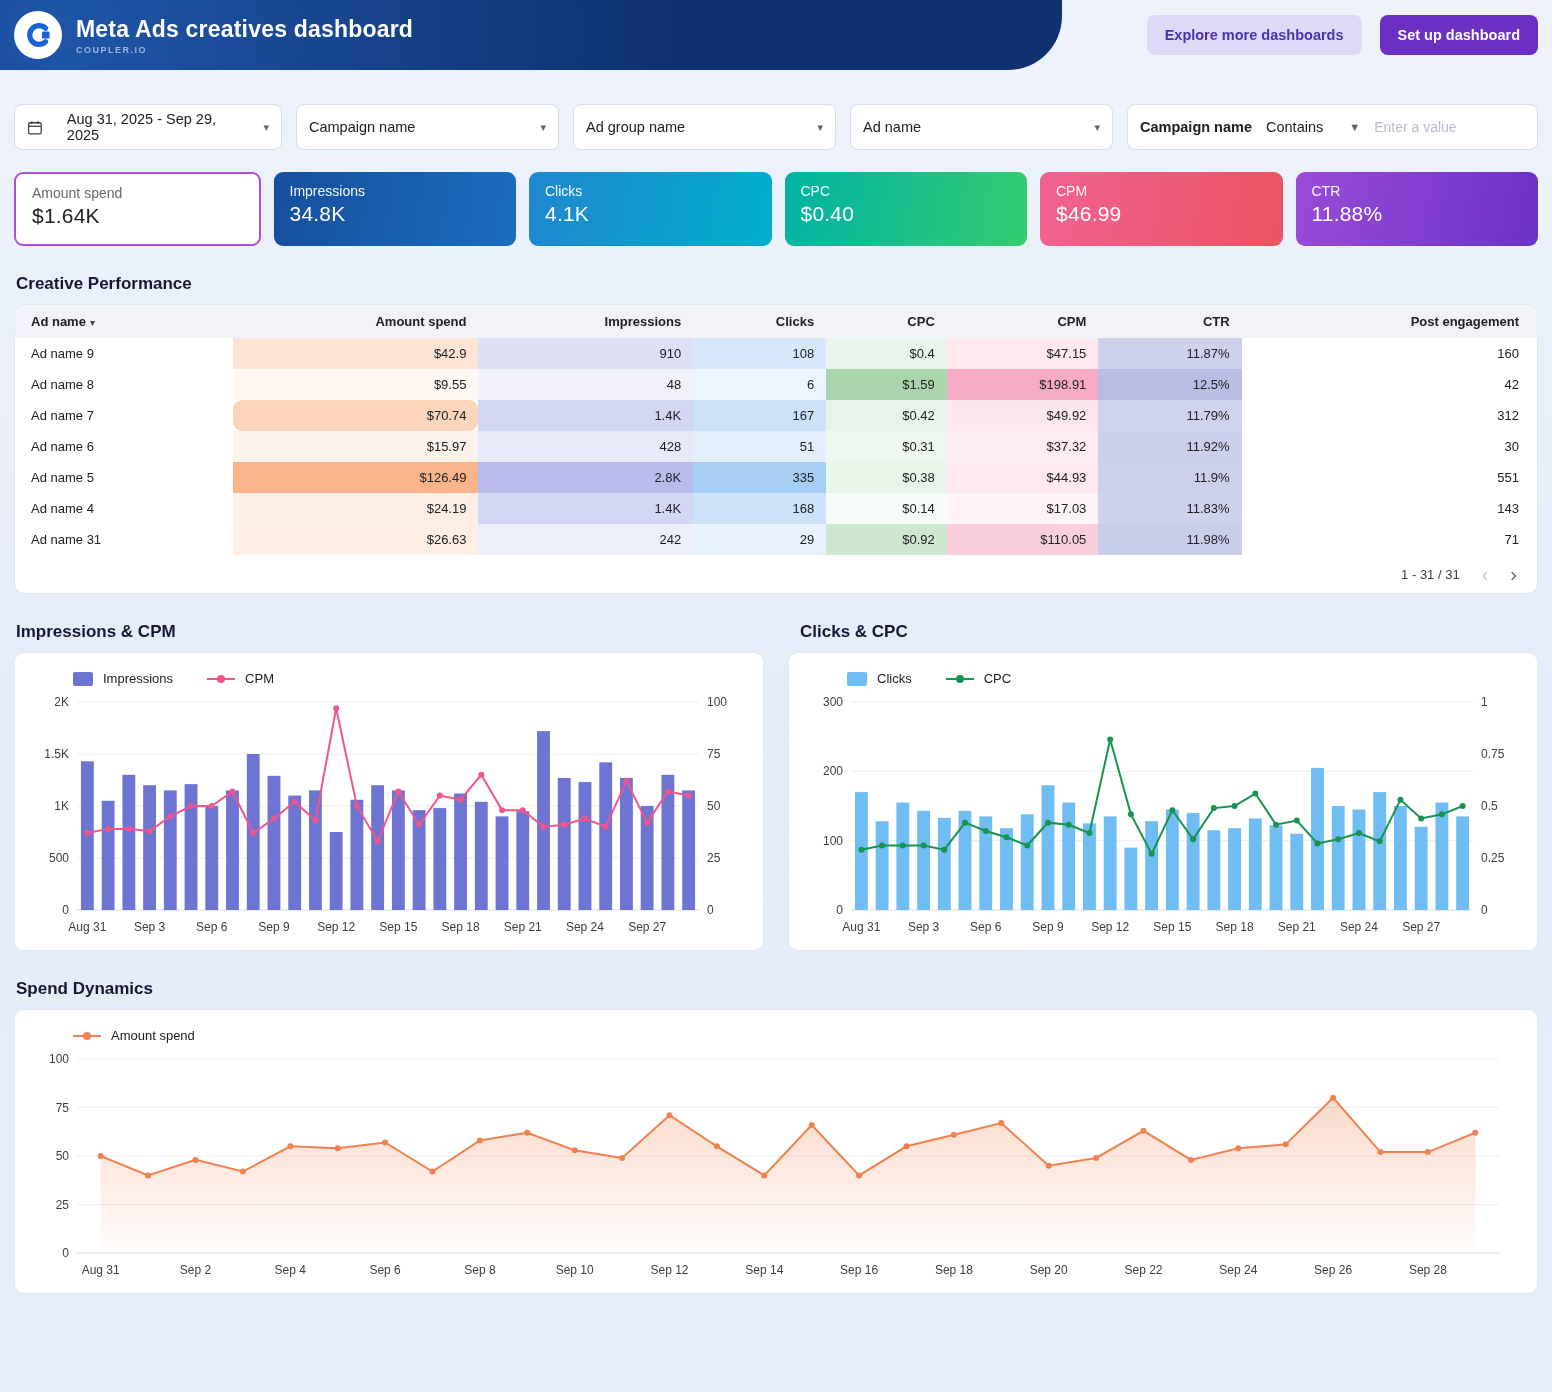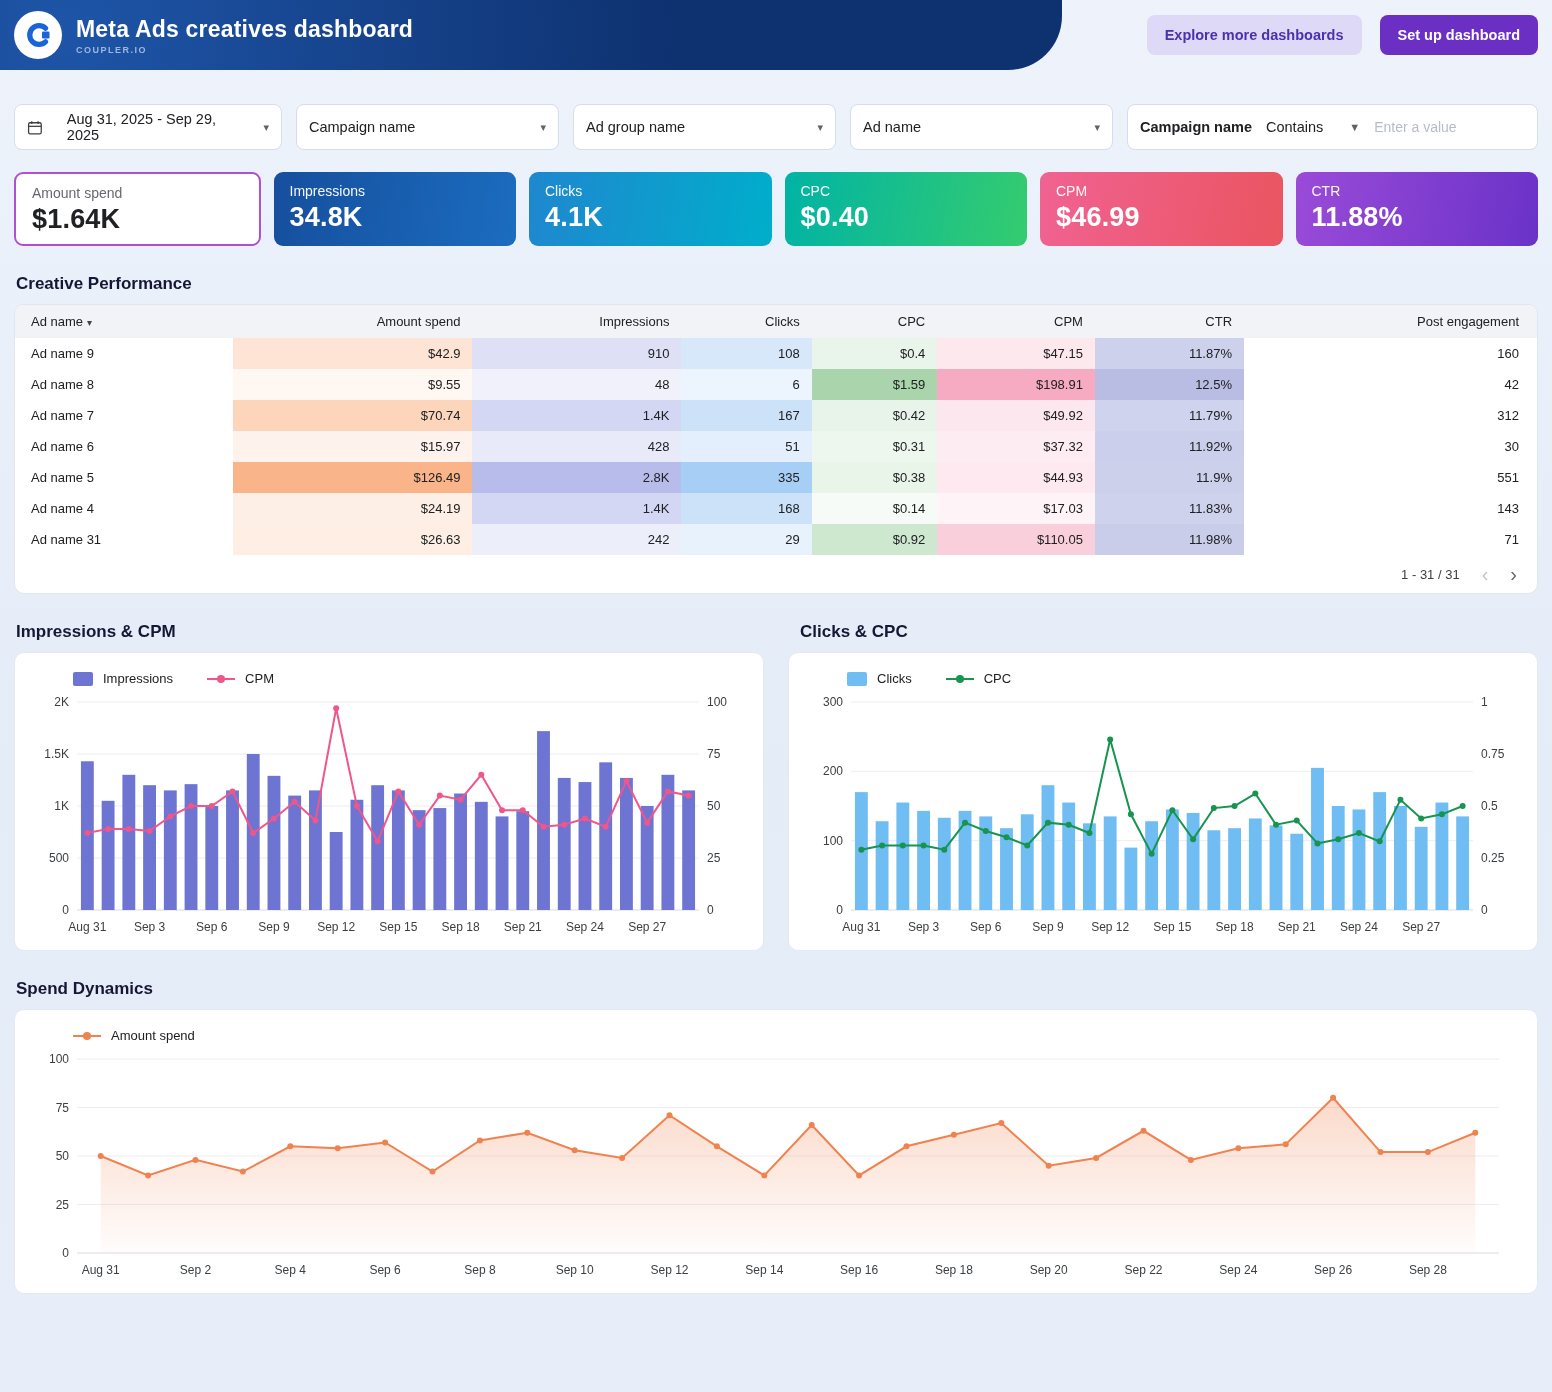--- a/index.html
+++ b/index.html
@@ -35,29 +35,29 @@
   .f-adv{ flex:1; gap:10px; }
   .caret{ color:#5f6368; font-size:11px; }
   .adv-label{ font-weight:bold; }
   .adv-op{ display:flex; align-items:center; gap:26px; padding:0 4px; }
   .adv-input{ border:none; outline:none; font-family:inherit; font-size:14px; color:#8b5cf6; flex:1; min-width:0; }
   .adv-input::placeholder{ color:#b6bcc8; }
   
   .kpis{ display:flex; gap:13px; margin:22px 14px 0; }
   .kpi{ flex:1; height:74px; border-radius:9px; padding:11px 16px; color:#fff; }
   .kpi .k-label{ font-size:14px; opacity:.96; }
-  .kpi .k-value{ font-size:27px; font-weight:bold; margin-top:3px; letter-spacing:.2px; }
+  .kpi .k-value{ font-size:21px; font-weight:normal; margin-top:3px; letter-spacing:.2px; }
   .kpi.outline{ background:#fff; border:2px solid #b04fd4; color:#202124; }
   .kpi.outline .k-label{ color:#5f6368; }
   
   .section-title{ margin:28px 0 10px 16px; font-size:17px; font-weight:bold; color:#171735; }
   
   .table-card{ margin:0 14px; background:#fff; border:1px solid #e0e5f0; border-radius:10px; overflow:hidden; }
   table{ width:100%; border-collapse:collapse; font-size:13px; }
-  thead th{ background:#f1f3f6; padding:9px 12px; font-weight:normal; color:#202124; text-align:right; white-space:nowrap; }
+  thead th{ background:#f1f3f6; padding:9px 12px; font-weight:bold; color:#202124; text-align:right; white-space:nowrap; }
   thead th:first-child{ text-align:left; padding-left:16px; width:218px; }
   thead th:last-child{ padding-right:18px; }
   tbody td{ padding:8px 12px; text-align:right; color:#202124; }
   tbody td:first-child{ text-align:left; padding-left:16px; }
   tbody td:last-child{ padding-right:18px; }
   .sort-caret{ font-size:10px; color:#444; margin-left:4px; }
   .pagination{ display:flex; justify-content:flex-end; align-items:center; gap:22px; padding:9px 20px; font-size:13px; color:#3c4043; }
   .pg-btn{ font-size:20px; line-height:1; cursor:pointer; background:none; border:none; color:#5f6368; font-family:inherit; }
   .pg-btn.disabled{ color:#c0c4cd; }
   
@@ -189,21 +189,21 @@
           <td style="background: rgba(246, 136, 64, 0.067);">$9.55</td>
           <td style="background: rgba(104, 116, 214, 0.1);">48</td>
           <td style="background: rgba(72, 152, 235, 0.1);">6</td>
           <td style="background: rgba(92, 175, 96, 0.52);">$1.59</td>
           <td style="background: rgba(240, 102, 144, 0.55);">$198.91</td>
           <td style="background: rgba(108, 118, 198, 0.48);">12.5%</td>
           <td>42</td>
         </tr>
         <tr>
           <td>Ad name 7</td>
-          <td style="background: rgba(246, 136, 64, 0.357);">$70.74</td>
+          <td style="background: rgba(246, 136, 64, 0.357); border-radius: 9px;">$70.74</td>
           <td style="background: rgba(104, 116, 214, 0.286);">1.4K</td>
           <td style="background: rgba(72, 152, 235, 0.286);">167</td>
           <td style="background: rgba(92, 175, 96, 0.14);">$0.42</td>
           <td style="background: rgba(240, 102, 144, 0.157);">$49.92</td>
           <td style="background: rgba(108, 118, 198, 0.32);">11.79%</td>
           <td>312</td>
         </tr>
         <tr>
           <td>Ad name 6</td>
           <td style="background: rgba(246, 136, 64, 0.098);">$15.97</td>

